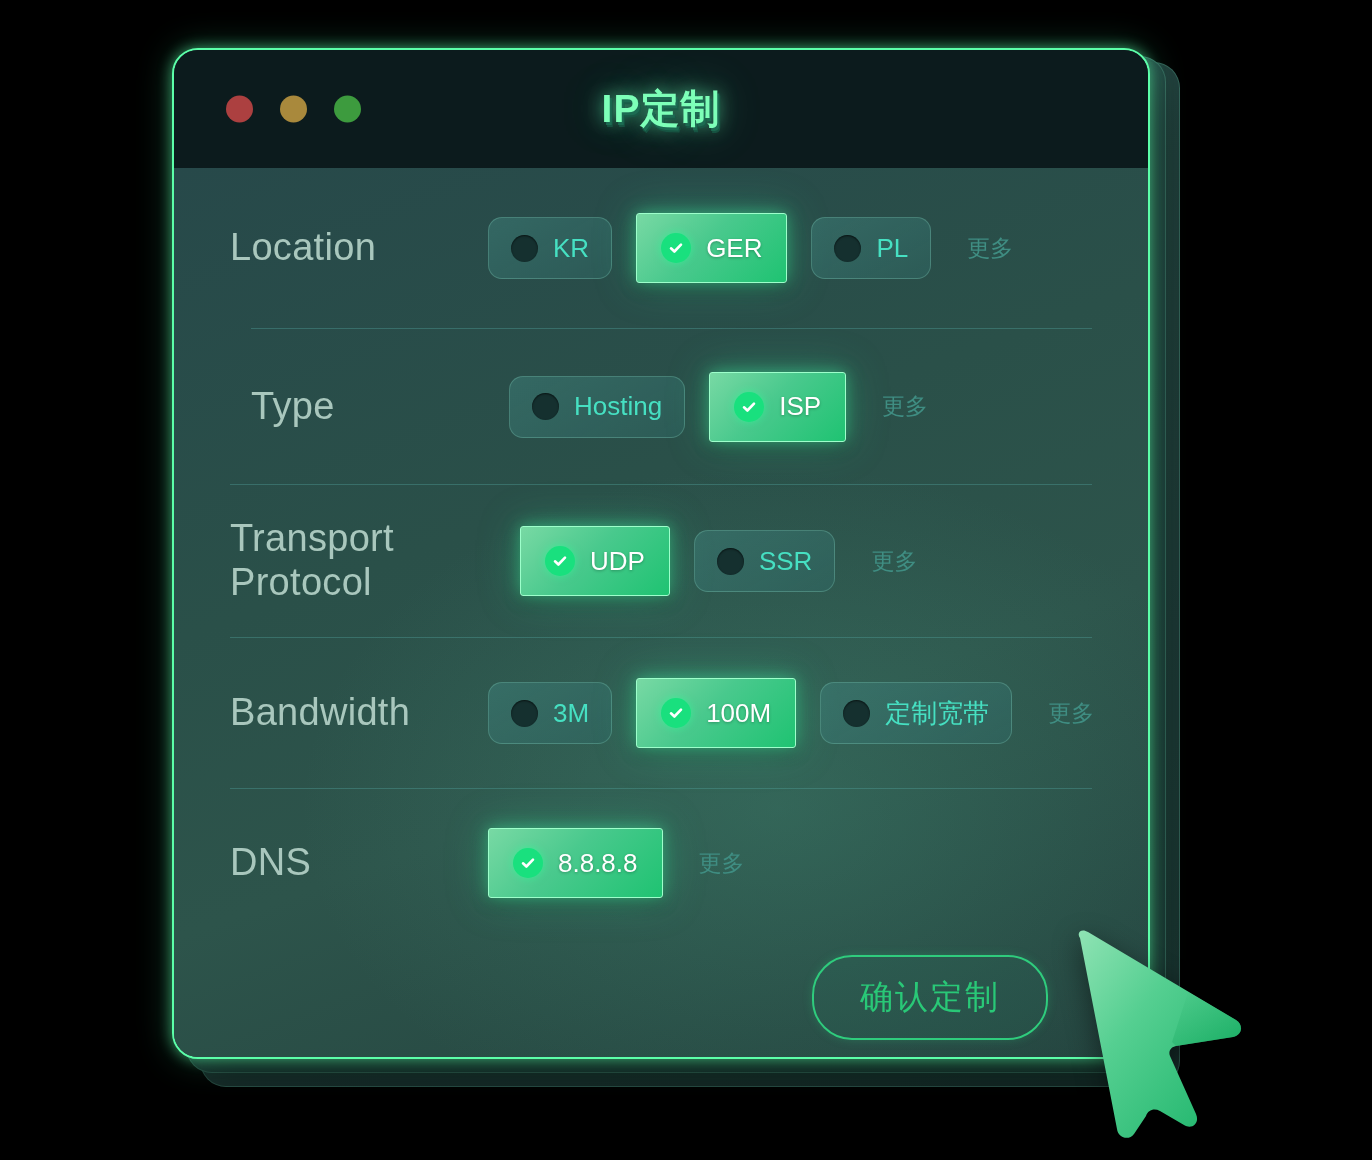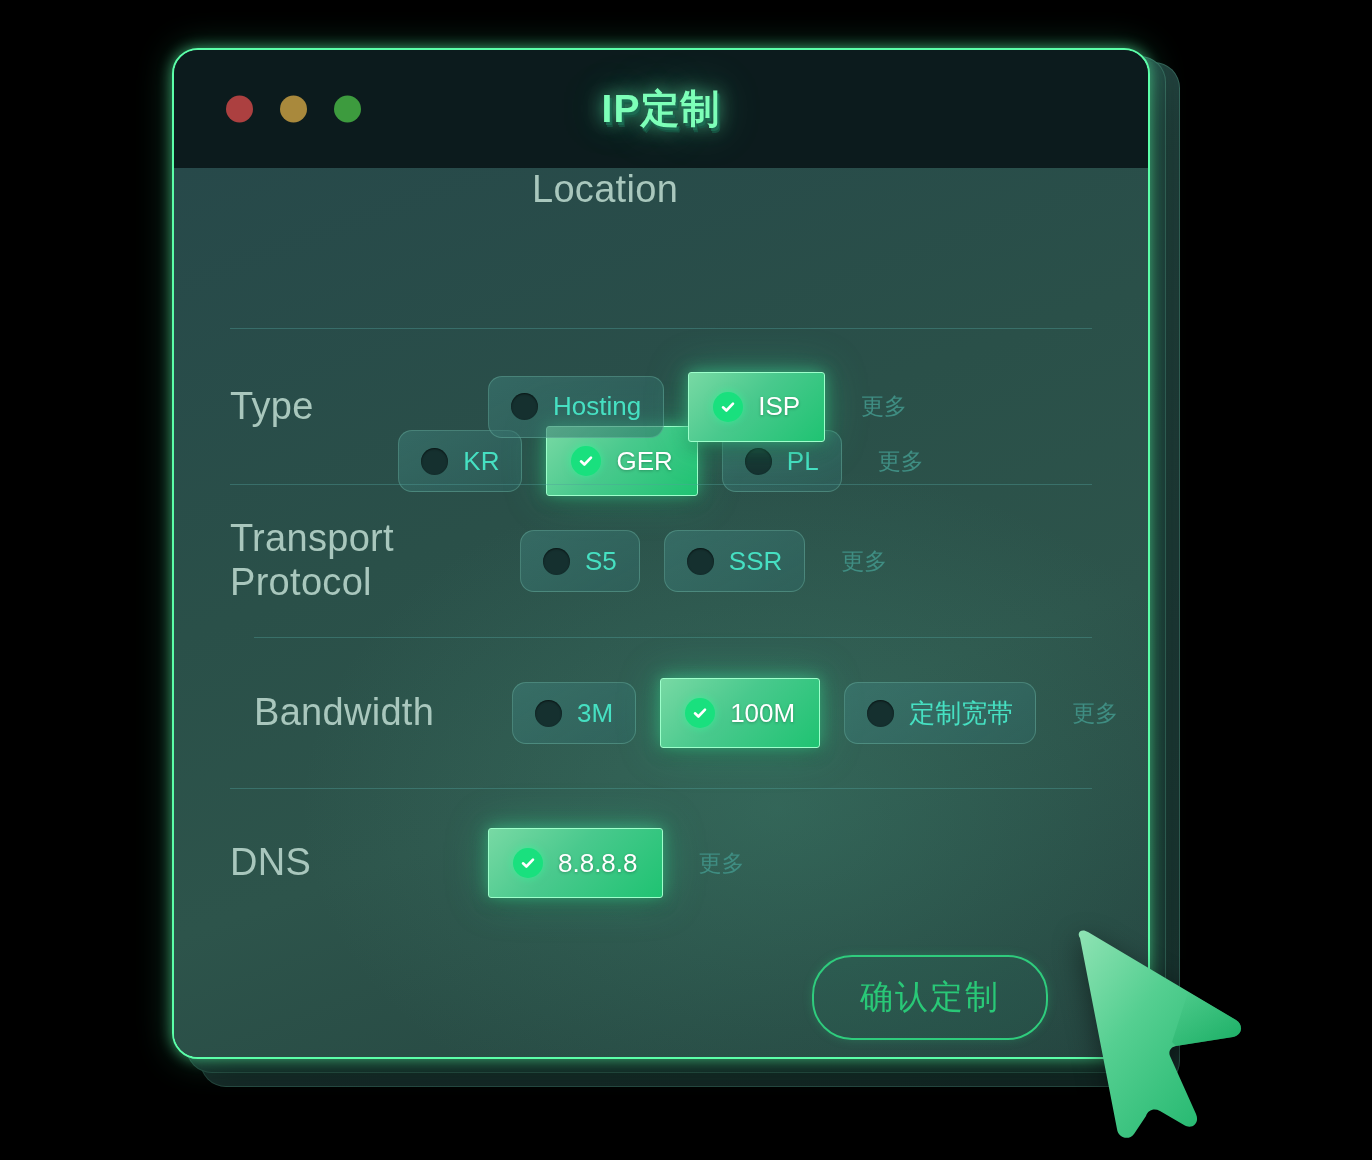--- a/index.html
+++ b/index.html
@@ -177,24 +177,24 @@
   .pill.on .dot svg { display: block; }
 
   .more {
     font-size: 23px;
     color: #3f8d82;
     margin-left: 12px;
     white-space: nowrap;
   }
 
   
-  #row-location   { height: 160px; flex-direction: column; }
-  #row-type       { height: 155px; }
+  #row-location   { height: 160px; }
+  #row-type       { height: 155px; margin-left: 21px; }
   #row-transport  { height: 152px; gap: 32px; }
-  #row-bandwidth  { height: 150px; margin-left: 24px; }
+  #row-bandwidth  { height: 150px; }
   #row-dns        { height: 148px; }
 
   
   #footer {
     position: relative;
     height: 120px;
     display: flex;
     align-items: center;
     justify-content: flex-end;
     padding-right: 44px;
@@ -281,23 +281,27 @@
             </span>
             <span>ISP</span>
           </div>
           <div class="more">更多</div>
         </div>
       </div>
 
       <div class="row row-sep" id="row-transport">
         <div class="row-label">Transport Protocol</div>
         <div class="pills">
-          <div class="pill off">
-            <span class="dot"></span>
-            <span>S5</span>
+          <div class="pill on">
+            <span class="dot">
+              <svg width="18" height="18" viewBox="0 0 18 18">
+                  <path d="M4 9.3 L7.4 12.5 L14 5.6" fill="none" stroke="#ffffff" stroke-width="2.6" stroke-linecap="round" stroke-linejoin="round"></path>
+                </svg>
+            </span>
+            <span>UDP</span>
           </div>
           <div class="pill off">
             <span class="dot"></span>
             <span>SSR</span>
           </div>
           <div class="more">更多</div>
         </div>
       </div>
 
       <div class="row row-sep" id="row-bandwidth">

